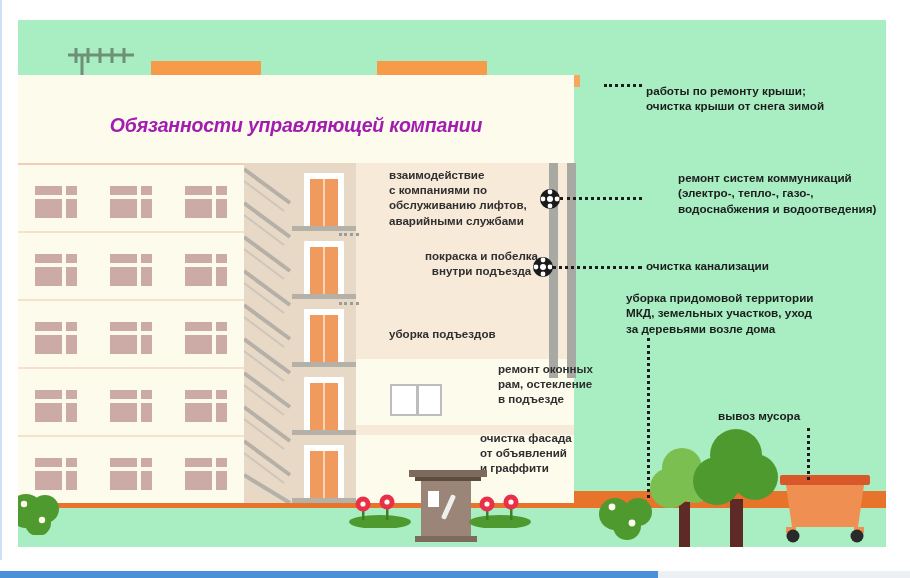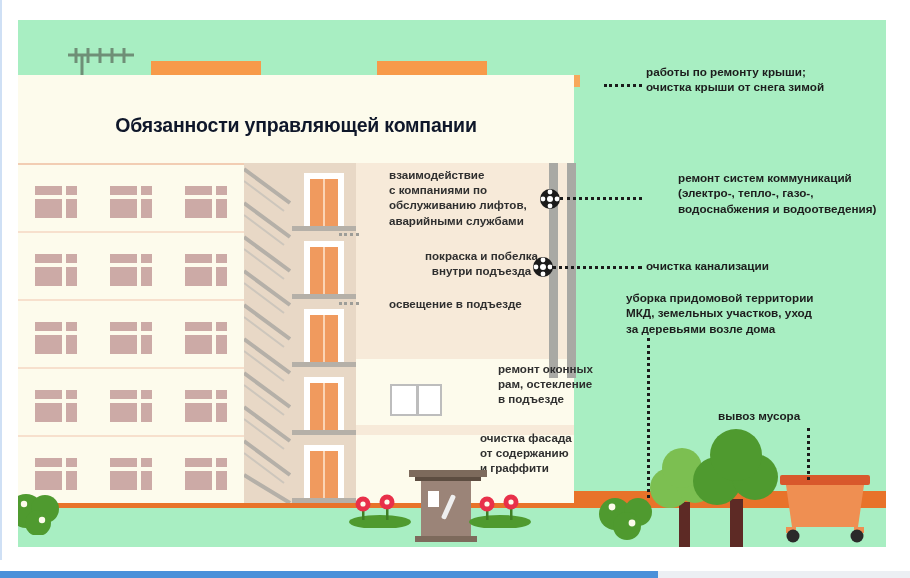--- a/index.html
+++ b/index.html
@@ -72,27 +72,28 @@
   .antenna { position: absolute; left: 42px; top: 26px; width: 82px; height: 32px; }
 
   
   .title-band {
     position: absolute; left: 0; top: 67px; width: 556px; height: 76px;
     background: #fdfbec;
     display: flex; flex-direction: column;
     align-items: center; justify-content: center;
   }
   .title-line {
-    color: #0f172a;
+    color: #a21caf;
     font-size: 19.5px;
     font-weight: bold;
     line-height: 25px;
     letter-spacing: -0.2px;
     text-align: right;
     white-space: nowrap;
+    font-style: italic;
   }
 
   
   .facade {
     position: absolute; left: 0; top: 143px; width: 226px; height: 340px;
     background: #fdfbec;
   }
   .floor {
     position: relative;
     height: 68px;
@@ -456,26 +457,26 @@
         <circle cx="18" cy="11" r="2.4" fill="#ffffff"></circle>
       </svg>
     </div>
 
     <div class="in-label" style="left:347px; top:147px; width:185px;">взаимодействие
 с компаниями по
 обслуживанию лифтов,
 аварийными службами</div>
     <div class="in-label" style="left:347px; top:228px; width:185px;text-align:center;">покраска и побелка
 внутри подъезда</div>
-    <div class="in-label" style="left:347px; top:276px; width:200px;">освещение в подъезде</div>
+    <div class="in-label" style="left:347px; top:306px; width:185px;">уборка подъездов</div>
     <div class="in-label" style="left:456px; top:341px; width:118px;">ремонт оконных
 рам, остекление
 в подъезде</div>
     <div class="in-label" style="left:438px; top:410px; width:118px;">очистка фасада
-от содержанию
+от объявлений
 и граффити</div>
 
     <div class="leader-dash" style="left:321px; top:213px; width:20px;"></div>
     <div class="leader-dash" style="left:321px; top:282px; width:20px;"></div>
 
     <div class="win-icon">
       <div class="mid"></div>
     </div>
 
     <div class="entrance">
@@ -565,21 +566,21 @@
         <rect x="2" y="0" width="90" height="10" rx="2" fill="#d8582c"></rect>
         <path d="M8 10 H86 L80 52 H14 Z" fill="#ef8f52"></path>
         <rect x="8" y="52" width="10" height="6" fill="#ef8f52"></rect>
         <rect x="76" y="52" width="10" height="6" fill="#ef8f52"></rect>
         <circle cx="15" cy="61" r="6.5" fill="#2a2a2a"></circle>
         <circle cx="79" cy="61" r="6.5" fill="#2a2a2a"></circle>
       </svg>
     </div>
 
     <div class="leader-h" style="left:586px; top:64px; width:38px;"></div>
-    <div class="ann" style="left:628px; top:44px; width:238px;">работы по ремонту крыши;
+    <div class="ann" style="left:628px; top:63px; width:238px;">работы по ремонту крыши;
 очистка крыши от снега зимой</div>
 
     <div class="leader-h" style="left:542px; top:177px; width:82px;"></div>
     <div class="ann" style="left:660px; top:150px; width:238px;">ремонт систем коммуникаций
 (электро-, тепло-, газо-,
 водоснабжения и водоотведения)</div>
 
     <div class="leader-h" style="left:534px; top:246px; width:90px;"></div>
     <div class="ann" style="left:628px; top:238px; width:238px;">очистка канализации</div>
 

